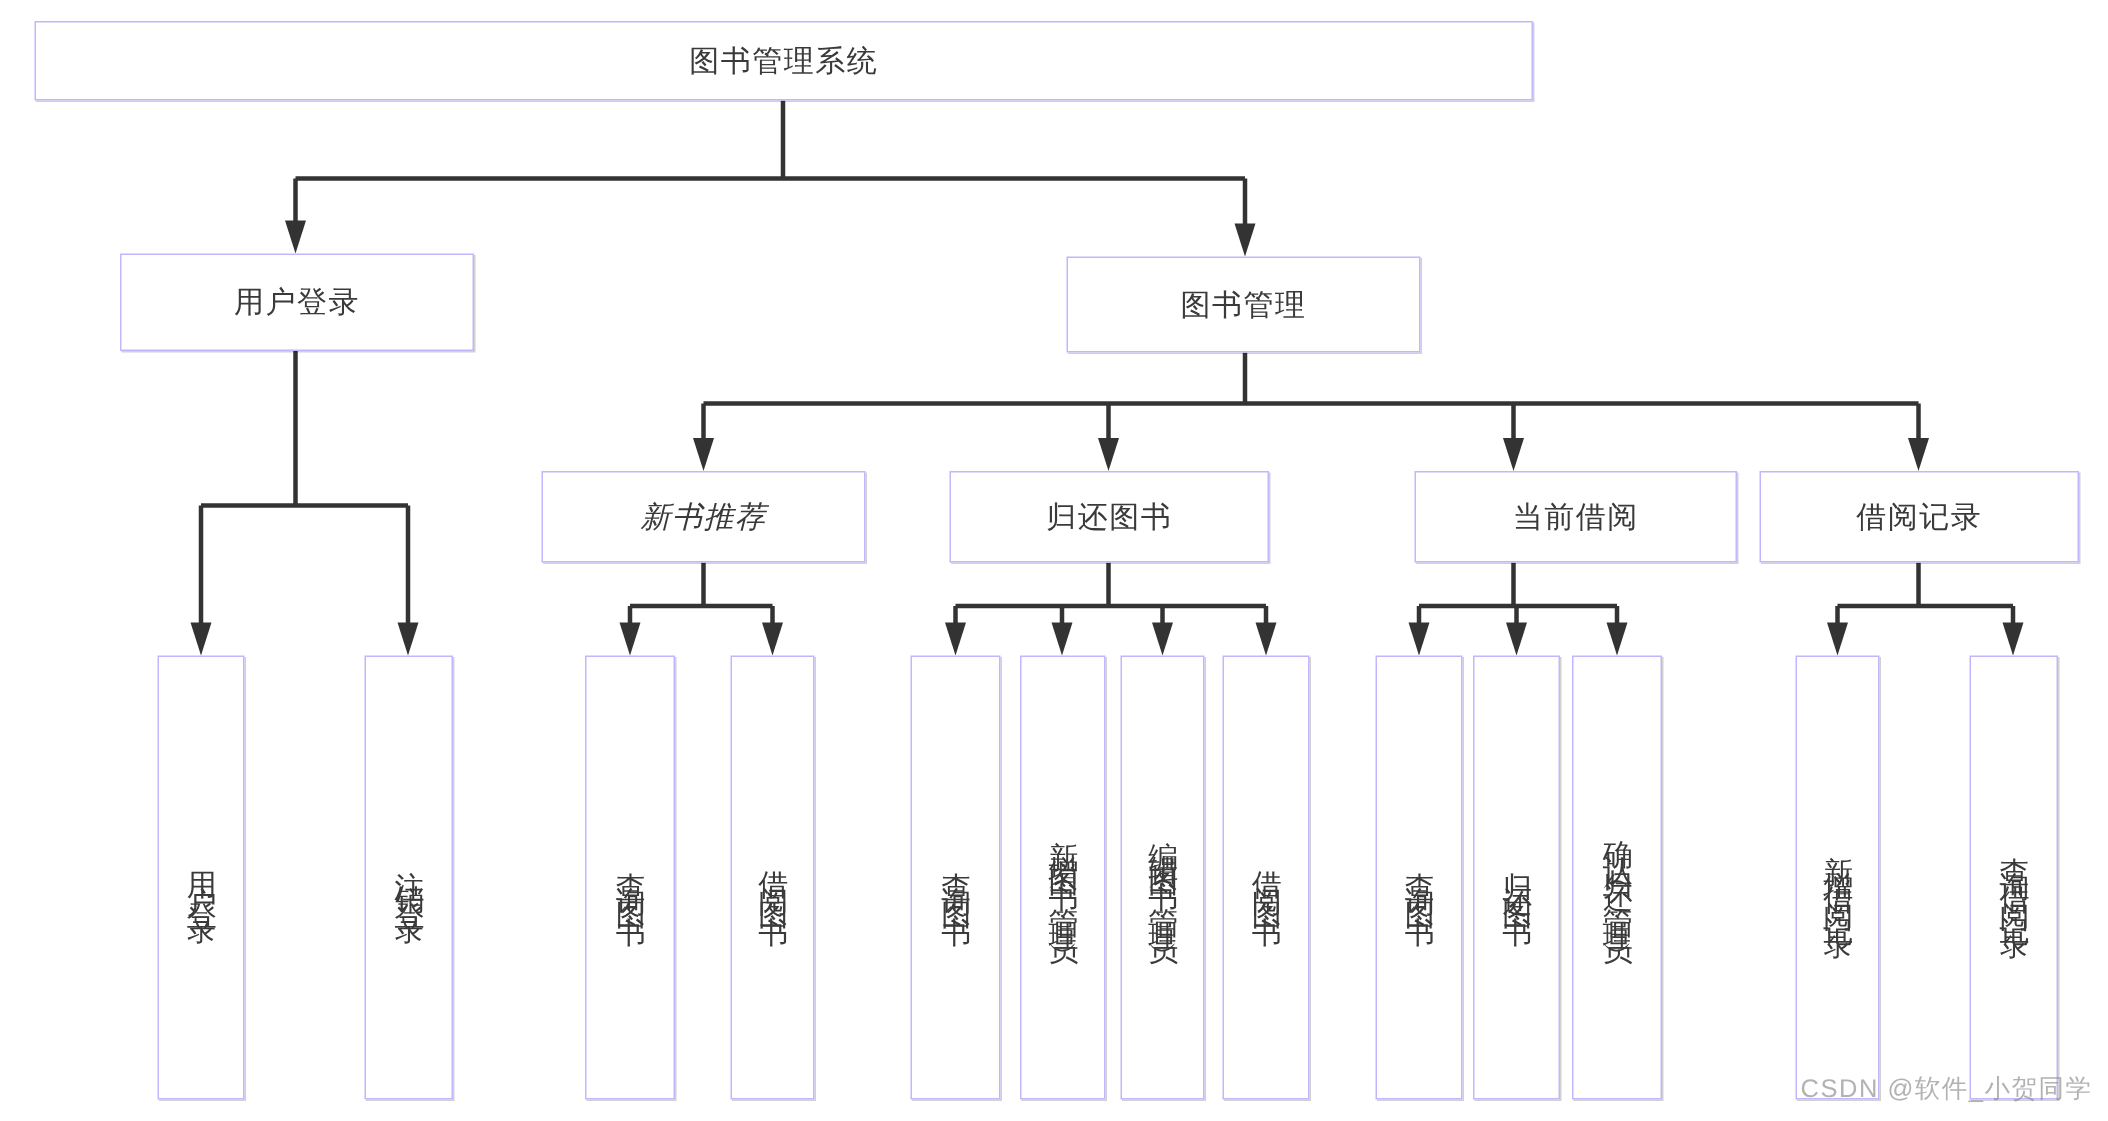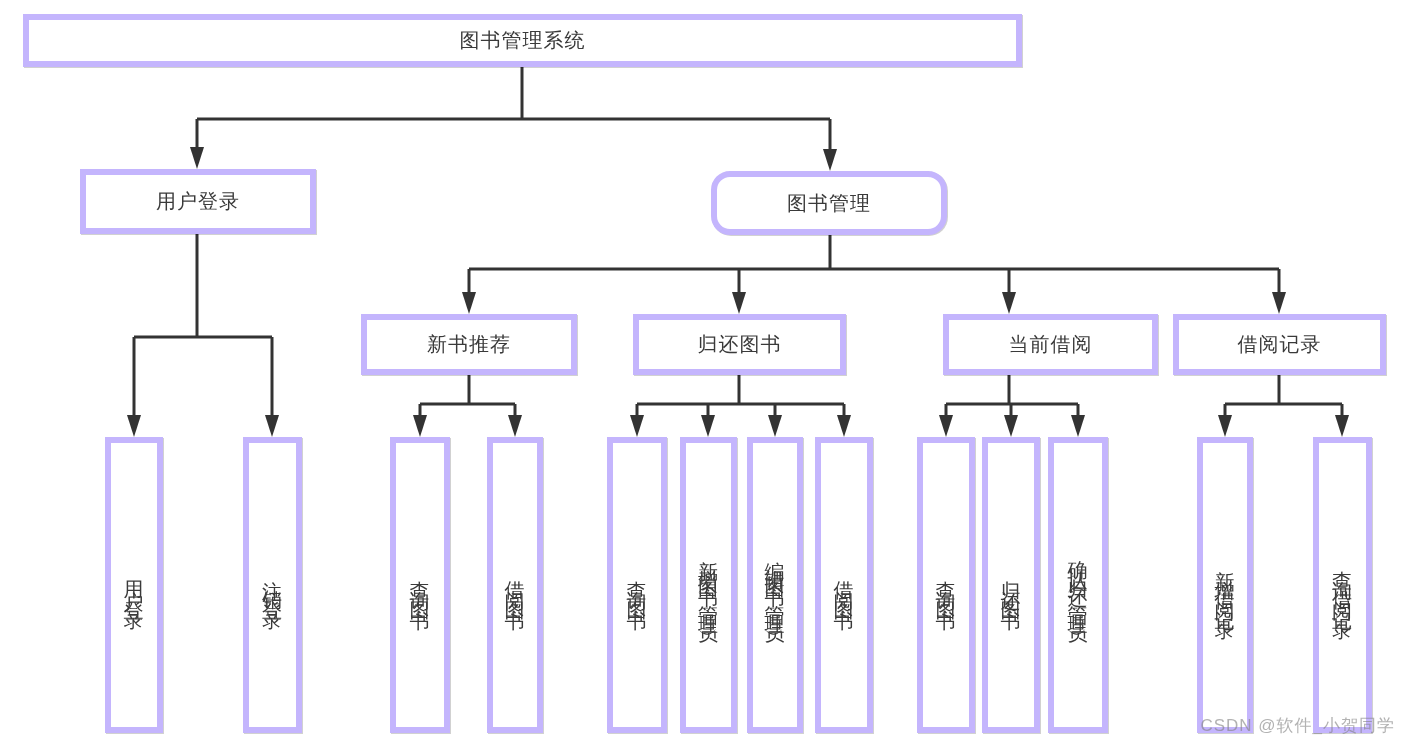--- a/index.html
+++ b/index.html
@@ -17,21 +17,21 @@
   }
   #wires {
     position: absolute;
     left: 0; top: 0;
     width: 1405px; height: 747px;
     pointer-events: none;
   }
   .node {
     position: absolute;
     box-sizing: border-box;
-    border: 6px solid #c4b5fd;
+    border: 1px solid #c4b5fd;
     background: #ffffff;
     display: flex;
     align-items: center;
     justify-content: center;
     color: #3a3a3a;
   }
   .hnode {
     font-size: 20px;
     letter-spacing: 1px;
     text-align: center;
@@ -128,23 +128,23 @@
       <polygon points="1004,415 1018,415 1011,437"></polygon>
       <polygon points="1071,415 1085,415 1078,437"></polygon>
       <polygon points="1218,415 1232,415 1225,437"></polygon>
       <polygon points="1335,415 1349,415 1342,437"></polygon>
     </g>
   </svg>
 
   <div class="node hnode" style="left:23px; top:14px; width:999px; height:53px;">图书管理系统</div>
 
   <div class="node hnode" style="left:80px; top:169px; width:236px; height:65px;">用户登录</div>
-  <div class="node hnode" style="left:711px; top:171px; width:236px; height:64px;border-radius:19px;">图书管理</div>
+  <div class="node hnode" style="left:711px; top:171px; width:236px; height:64px;">图书管理</div>
 
-  <div class="node hnode" style="left:361px; top:314px; width:216px; height:61px;">新书推荐</div>
+  <div class="node hnode" style="left:361px; top:314px; width:216px; height:61px;font-style:italic;">新书推荐</div>
   <div class="node hnode" style="left:633px; top:314px; width:213px; height:61px;">归还图书</div>
   <div class="node hnode" style="left:943px; top:314px; width:215px; height:61px;">当前借阅</div>
   <div class="node hnode" style="left:1173px; top:314px; width:213px; height:61px;">借阅记录</div>
 
   <div class="node vnode" style="left:105px; top:437px; width:58px; height:296px;">
     <span>用户登录</span>
   </div>
   <div class="node vnode" style="left:243px; top:437px; width:59px; height:296px;">
     <span>注销登录</span>
   </div>

